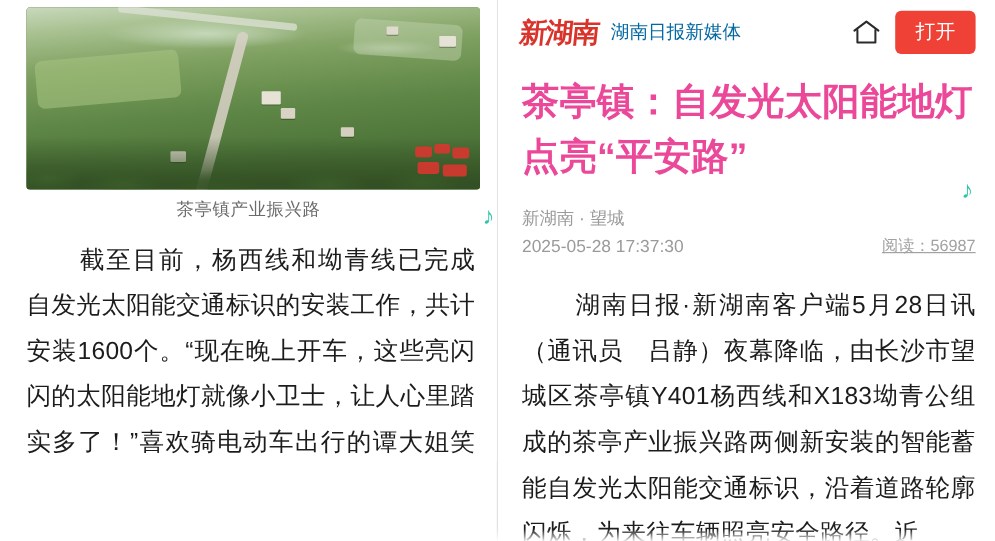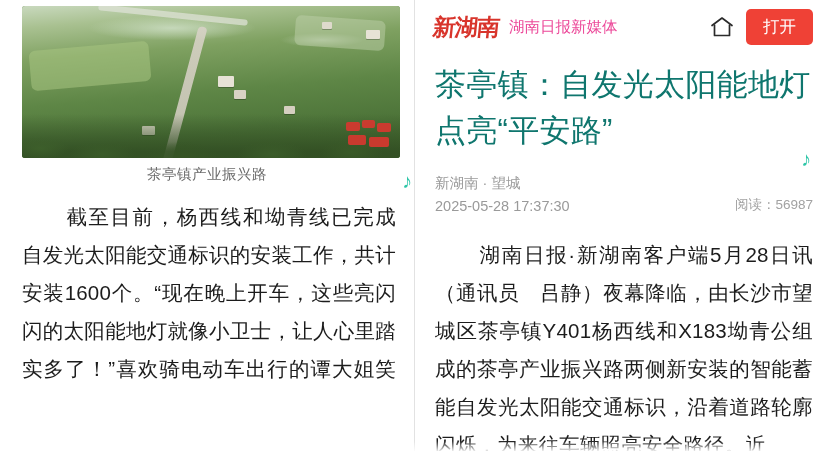--- a/index.html
+++ b/index.html
@@ -183,21 +183,21 @@
     font-size: 23px;
     font-weight: bold;
     color: #d8342b;
     letter-spacing: -1px;
     font-family: "Liberation Serif", serif;
     transform: skewX(-6deg);
     white-space: nowrap;
   }
   .brand-sub {
     font-size: 15.5px;
-    color: #ec4899;
+    color: #0369a1;
     white-space: nowrap;
   }
   .topbar-spacer { flex: 1; }
   .home-icon {
     width: 28px;
     height: 28px;
     display: flex;
     align-items: center;
     justify-content: center;
   }
@@ -211,38 +211,39 @@
     border: none;
     font-family: "Liberation Sans", sans-serif;
     cursor: pointer;
     white-space: nowrap;
     text-align: right;
   }
   .headline {
     margin: 8px 1px 0 20px;
     font-size: 31px;
     line-height: 46px;
-    font-weight: normal;
-    color: #0f766e;
+    font-weight: bold;
+    color: #ec4899;
     letter-spacing: 0.3px;
   }
   .meta {
     margin: 18px 16px 0 20px;
     position: relative;
     font-size: 14.5px;
     color: #9a9a9a;
     line-height: 23px;
   }
   .meta .read-count {
     position: absolute;
     right: 0;
     top: 21px;
     font-size: 13.5px;
     color: #a2a2a2;
     white-space: nowrap;
+    text-decoration: underline;
   }
   .right-body {
     margin: 18px 16px 0 20px;
     font-size: 20.5px;
     line-height: 38px;
     color: #1c1c1c;
     text-align: justify;
     letter-spacing: 0.2px;
   }
   .right-body .indent { display: inline-block; width: 2.1em; }

